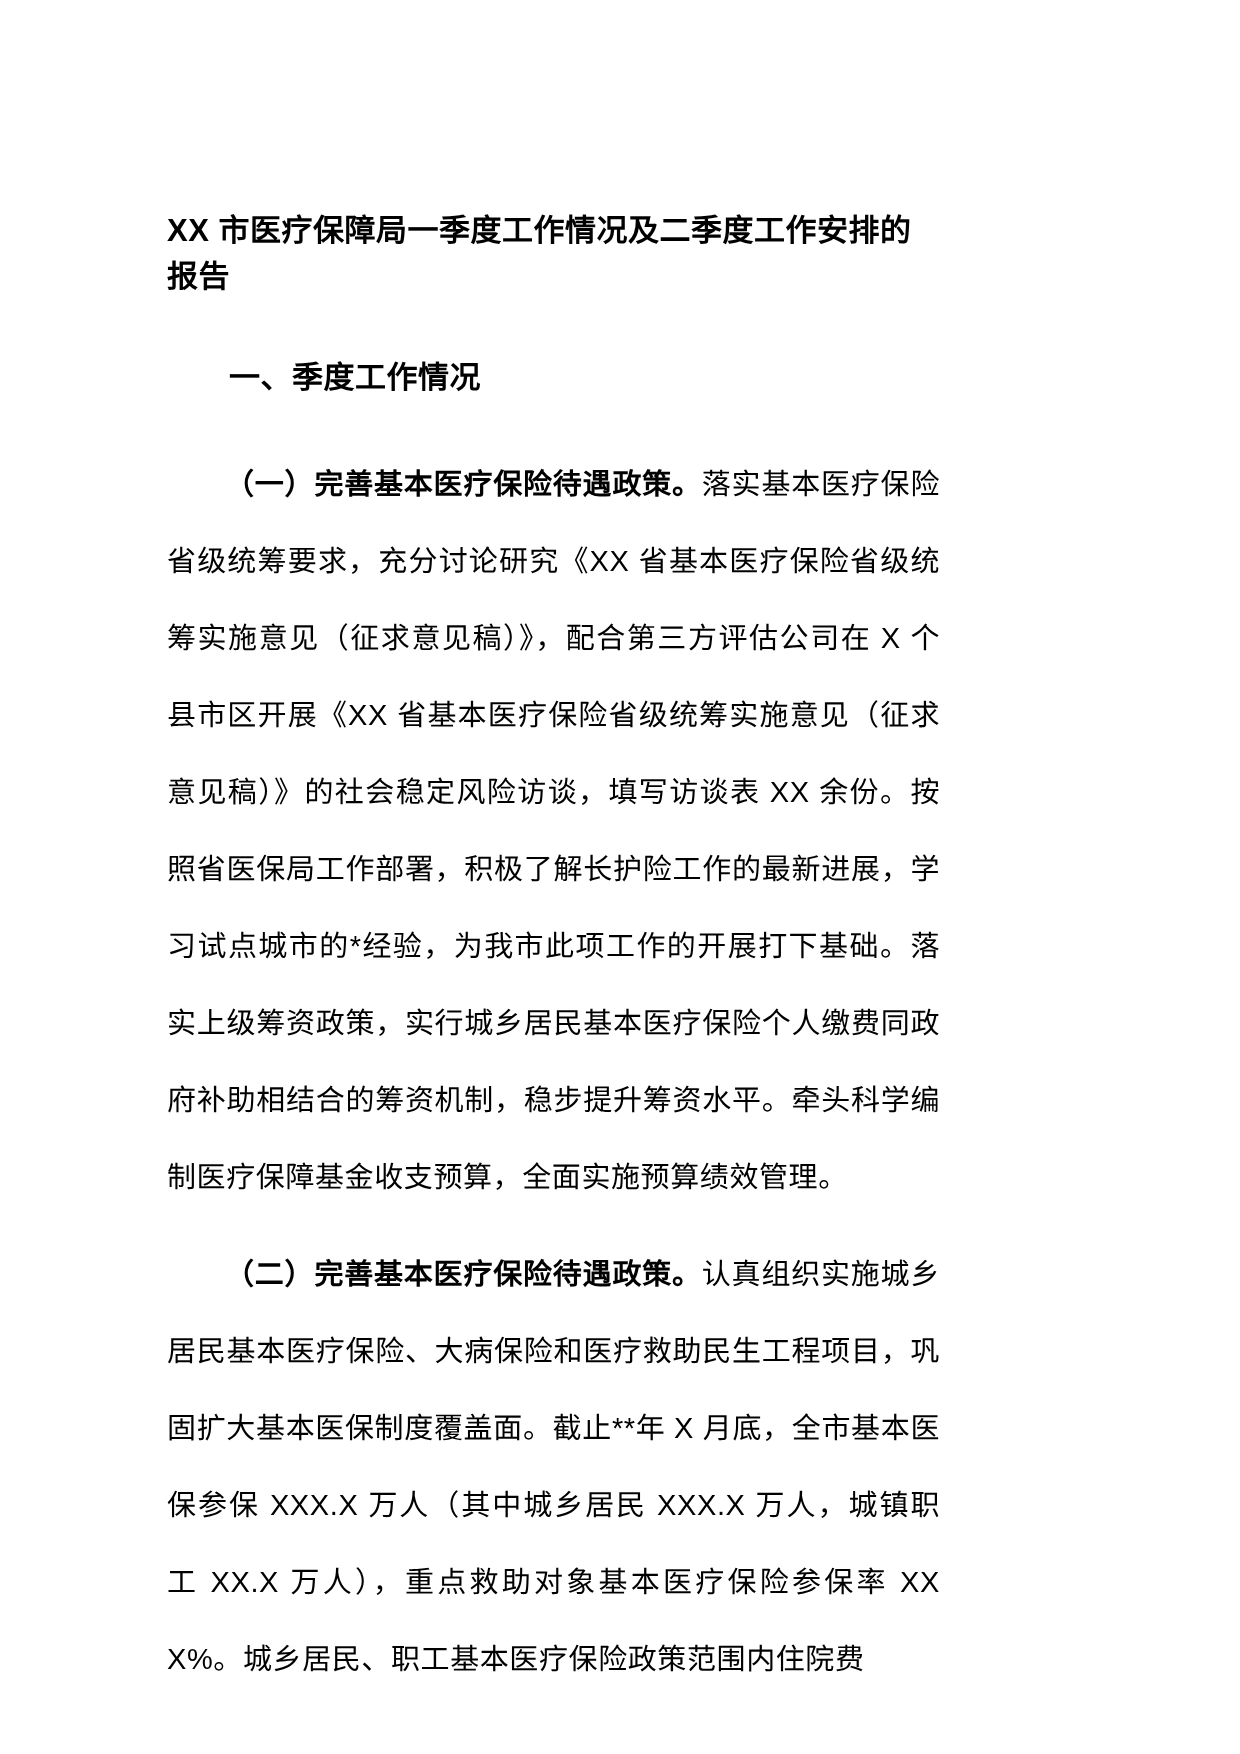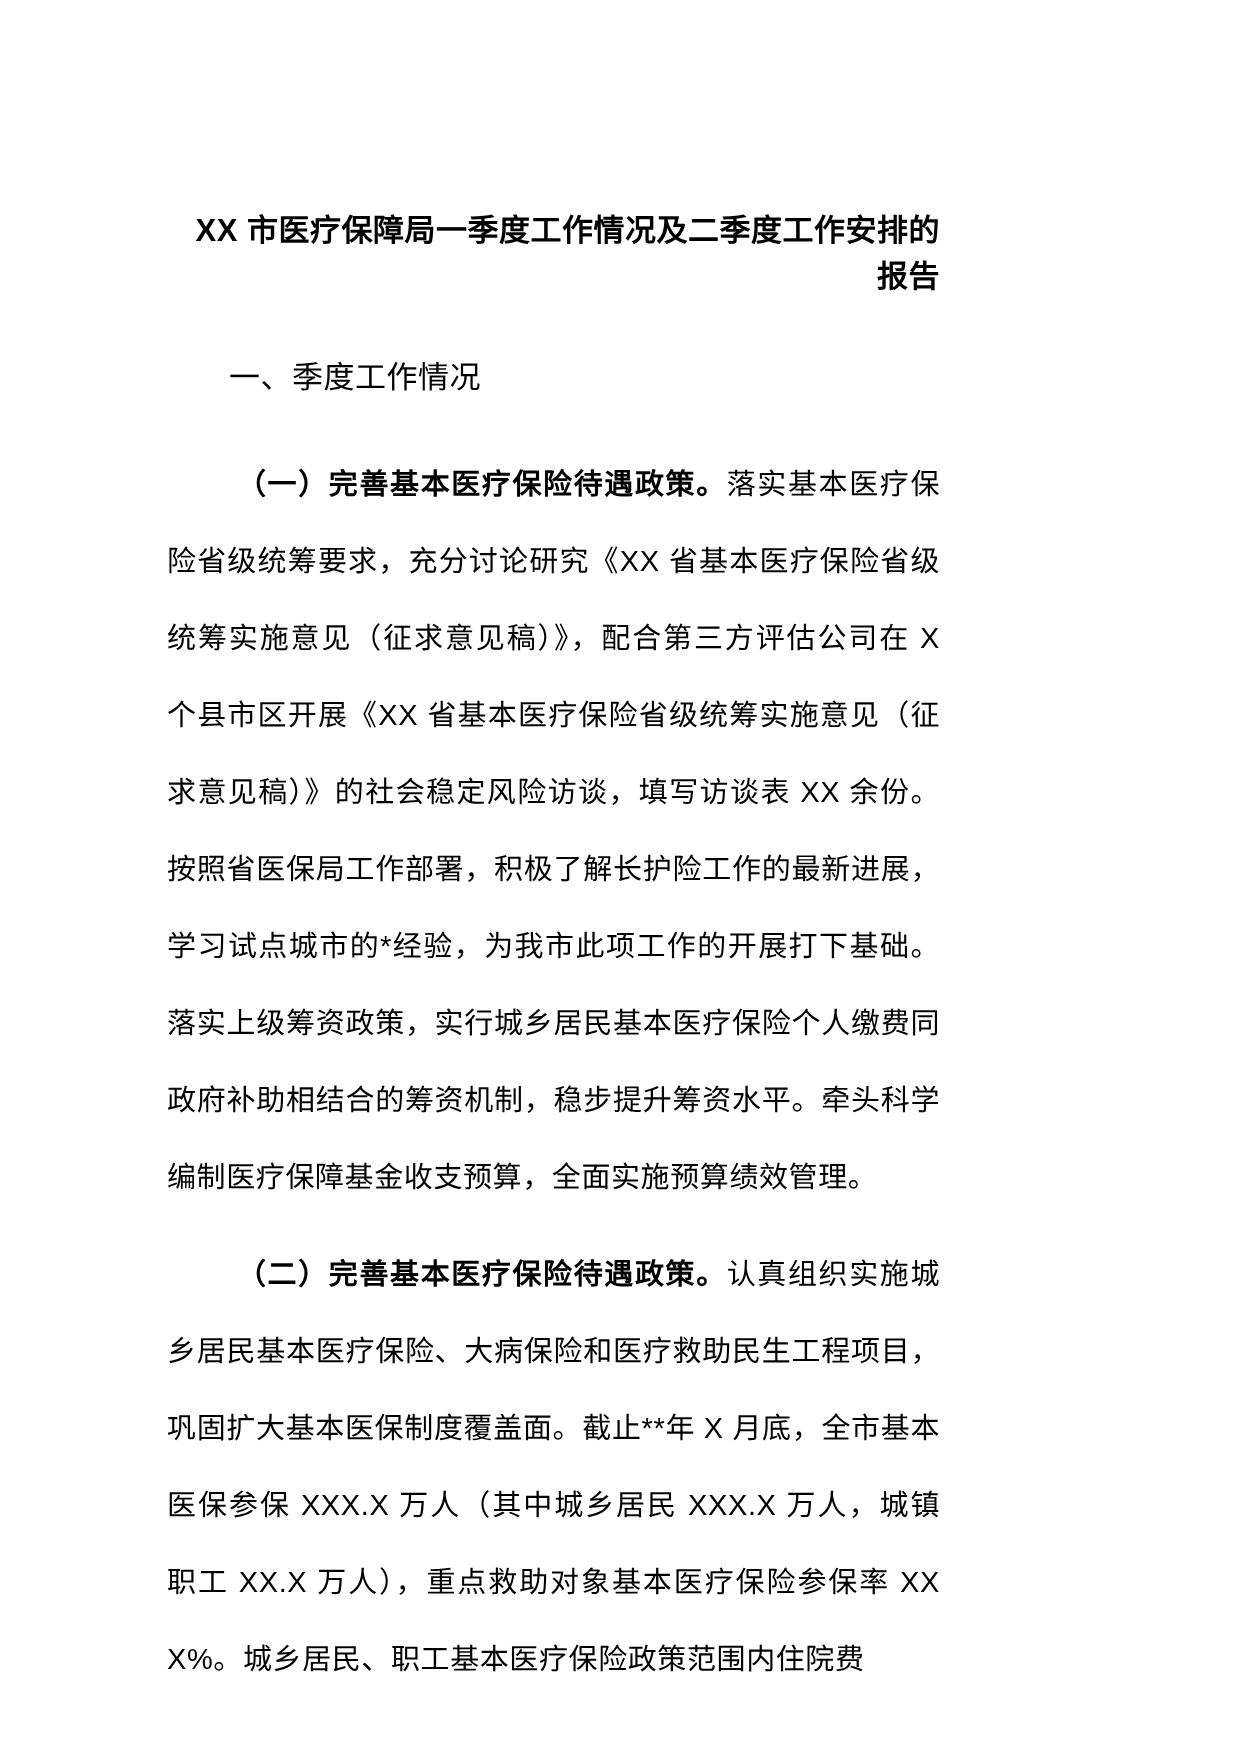--- a/index.html
+++ b/index.html
@@ -17,43 +17,42 @@
     padding: 208px 300px 60px 167px;
     overflow: hidden;
     font-family: "Liberation Sans", "DejaVu Sans", sans-serif;
     color: #000000;
   }
   .doc-title {
     margin: 0 0 52px 0;
     font-size: 31px;
     line-height: 46px;
     font-weight: bold;
-    text-align: right;
+    text-align: left;
     letter-spacing: 0.5px;
   }
   .section-heading {
     margin: 0 0 42px 0;
     font-size: 31px;
     line-height: 52px;
-    font-weight: normal;
+    font-weight: bold;
     text-indent: 2em;
     letter-spacing: 0.5px;
   }
   .paragraph {
     margin: 0 0 20px 0;
     font-size: 29px;
     line-height: 77px;
     text-align: justify;
     text-indent: 2em;
     letter-spacing: 0.6px;
     word-break: break-all;
   }
   .paragraph .lead {
     font-weight: bold;
-    margin-left: 12px;
   }
 </style>
 </head>
 <body>
 
 <div class="page">
   <h1 class="doc-title">XX 市医疗保障局一季度工作情况及二季度工作安排的报告</h1>
 
   <h2 class="section-heading">一、季度工作情况</h2>
 

